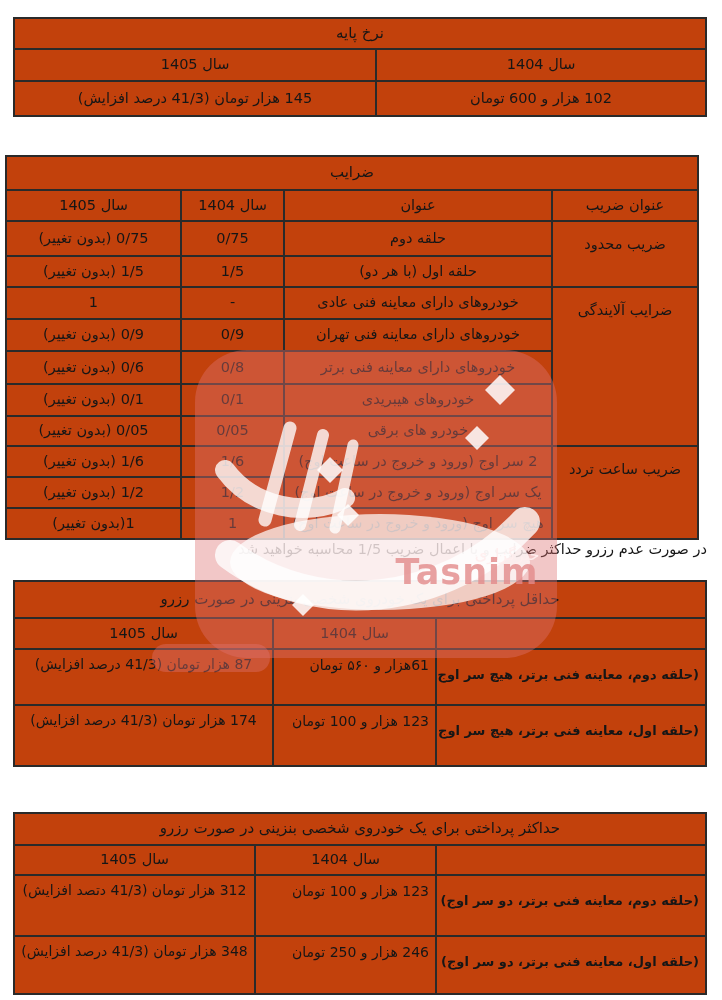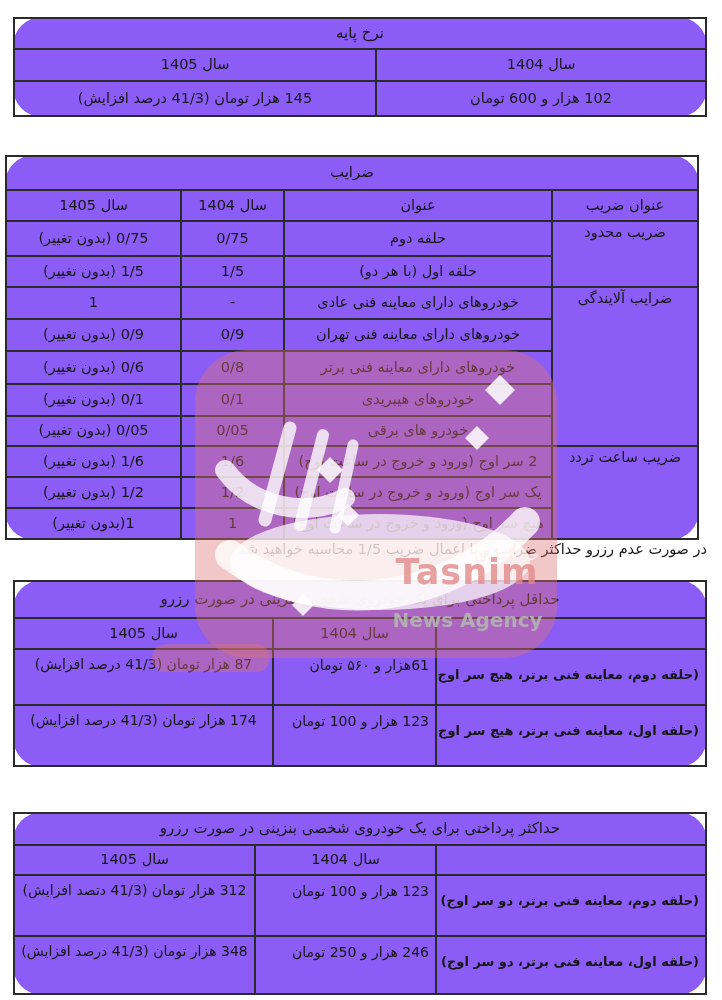--- a/index.html
+++ b/index.html
@@ -1,34 +1,34 @@
 <!DOCTYPE html>
 <html dir="rtl" lang="fa"><head>
 <meta charset="utf-8">
 <style>
   html,body{margin:0;padding:0;background:#ffffff;}
   .sheet{
     position:relative;width:722px;height:1000px;background:#ffffff;
     font-family:"DejaVu Sans",sans-serif;color:#161616;direction:rtl;
     overflow:hidden;
   }
-  table{border-collapse:collapse;table-layout:fixed;position:absolute;background:#8b5cf6;border-radius:29px;}
+  table{border-collapse:collapse;table-layout:fixed;position:absolute;background:#c2410c;}
   td{
     border:2px solid #2a2a2a;font-size:14.5px;color:#161616;
     text-align:center;vertical-align:middle;padding:1px 6px;line-height:1.45;
     overflow:hidden;
   }
   .title-cell{font-size:15px;}
   
   #t-base{top:17px;right:15px;width:692px;}
   #t-coef{top:155px;right:23px;width:692px;}
   #t-min{top:580px;right:15px;width:692px;}
   #t-max{top:812px;right:15px;width:692px;}
   
-  #t-coef td.group-cell{vertical-align:top;padding-top:0;}
+  #t-coef td.group-cell{vertical-align:top;padding-top:12px;}
   
   .pay-label{text-align:right;vertical-align:top;padding-top:16px;font-size:13px;white-space:nowrap;font-weight:bold;}
   .pay-1404{text-align:right;vertical-align:top;padding-top:5px;font-size:14px;}
   .pay-1405{vertical-align:top;padding-top:4px;font-size:14px;}
   
   .note-line{
     position:absolute;top:541px;right:15px;width:692px;
     font-size:14.5px;text-align:right;color:#161616;
   }
   
@@ -231,16 +231,15 @@
       <g fill="rgba(255,255,255,0.85)">
         <path d="M 305 25 L 320 40 L 305 55 L 290 40 Z"></path>
         <path d="M 282 76 L 294 88 L 282 100 L 270 88 Z"></path>
         <path d="M 135 107 L 148 120 L 135 133 L 122 120 Z"></path>
         <path d="M 153 154 L 164 165 L 153 176 L 142 165 Z"></path>
         <path d="M 108 244 L 119 255 L 108 266 L 97 255 Z"></path>
       </g>
     </svg>
     <div class="wm-fa">خبرگزاری</div>
     <div class="wm-en">Tasnim</div>
-    <div class="wm-agency">News Agency</div>
   </div>
 
 </div>
 
 </body></html>

